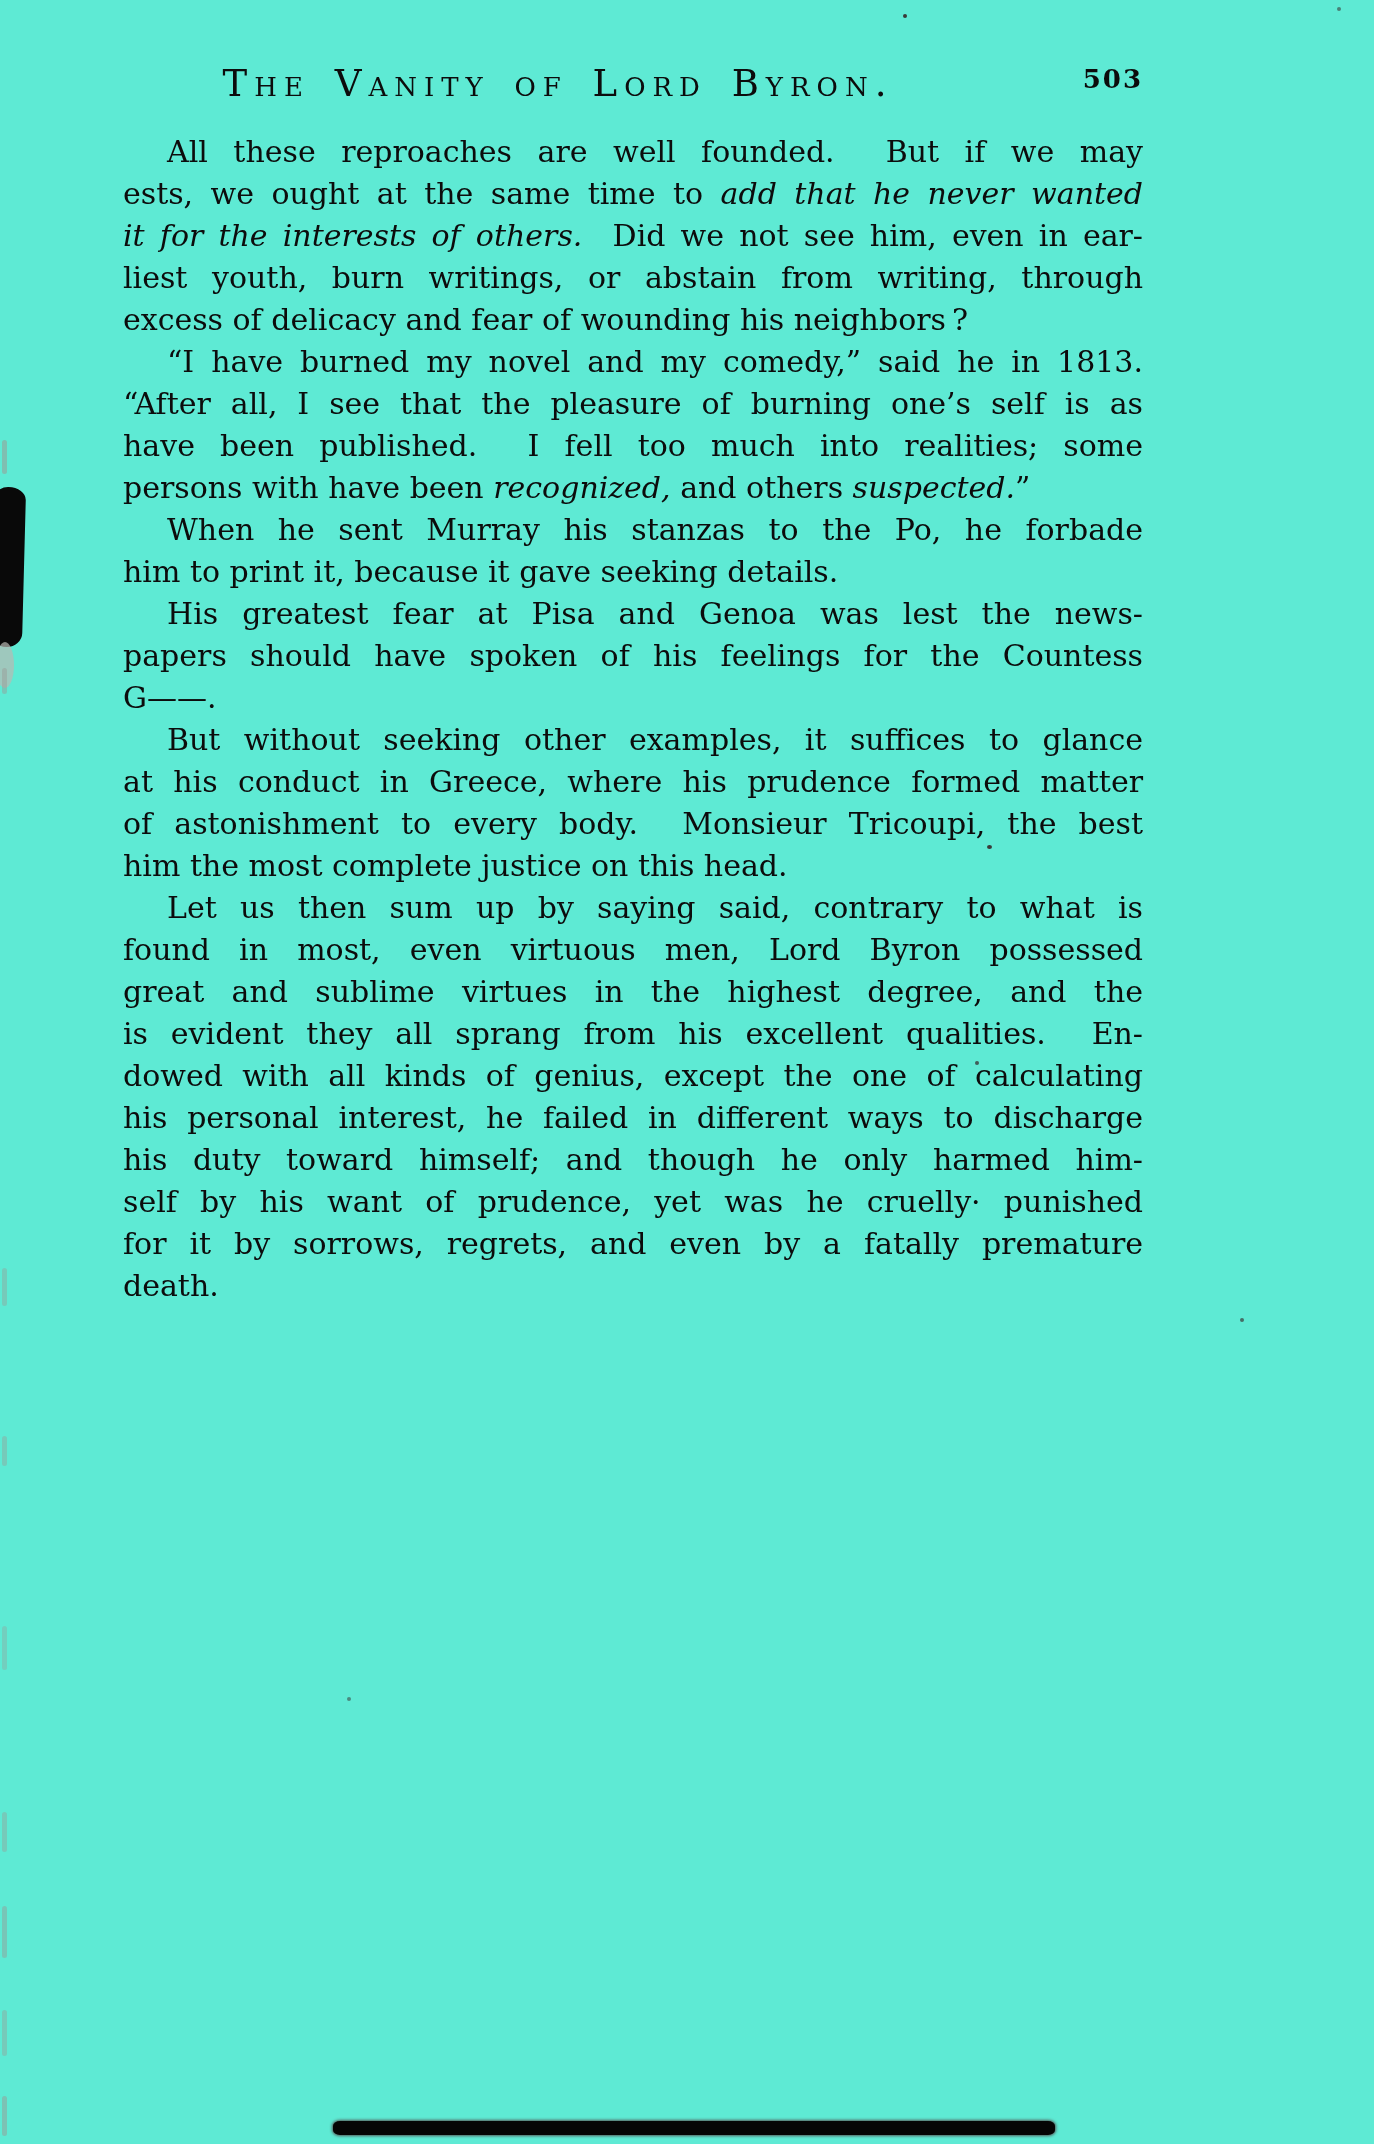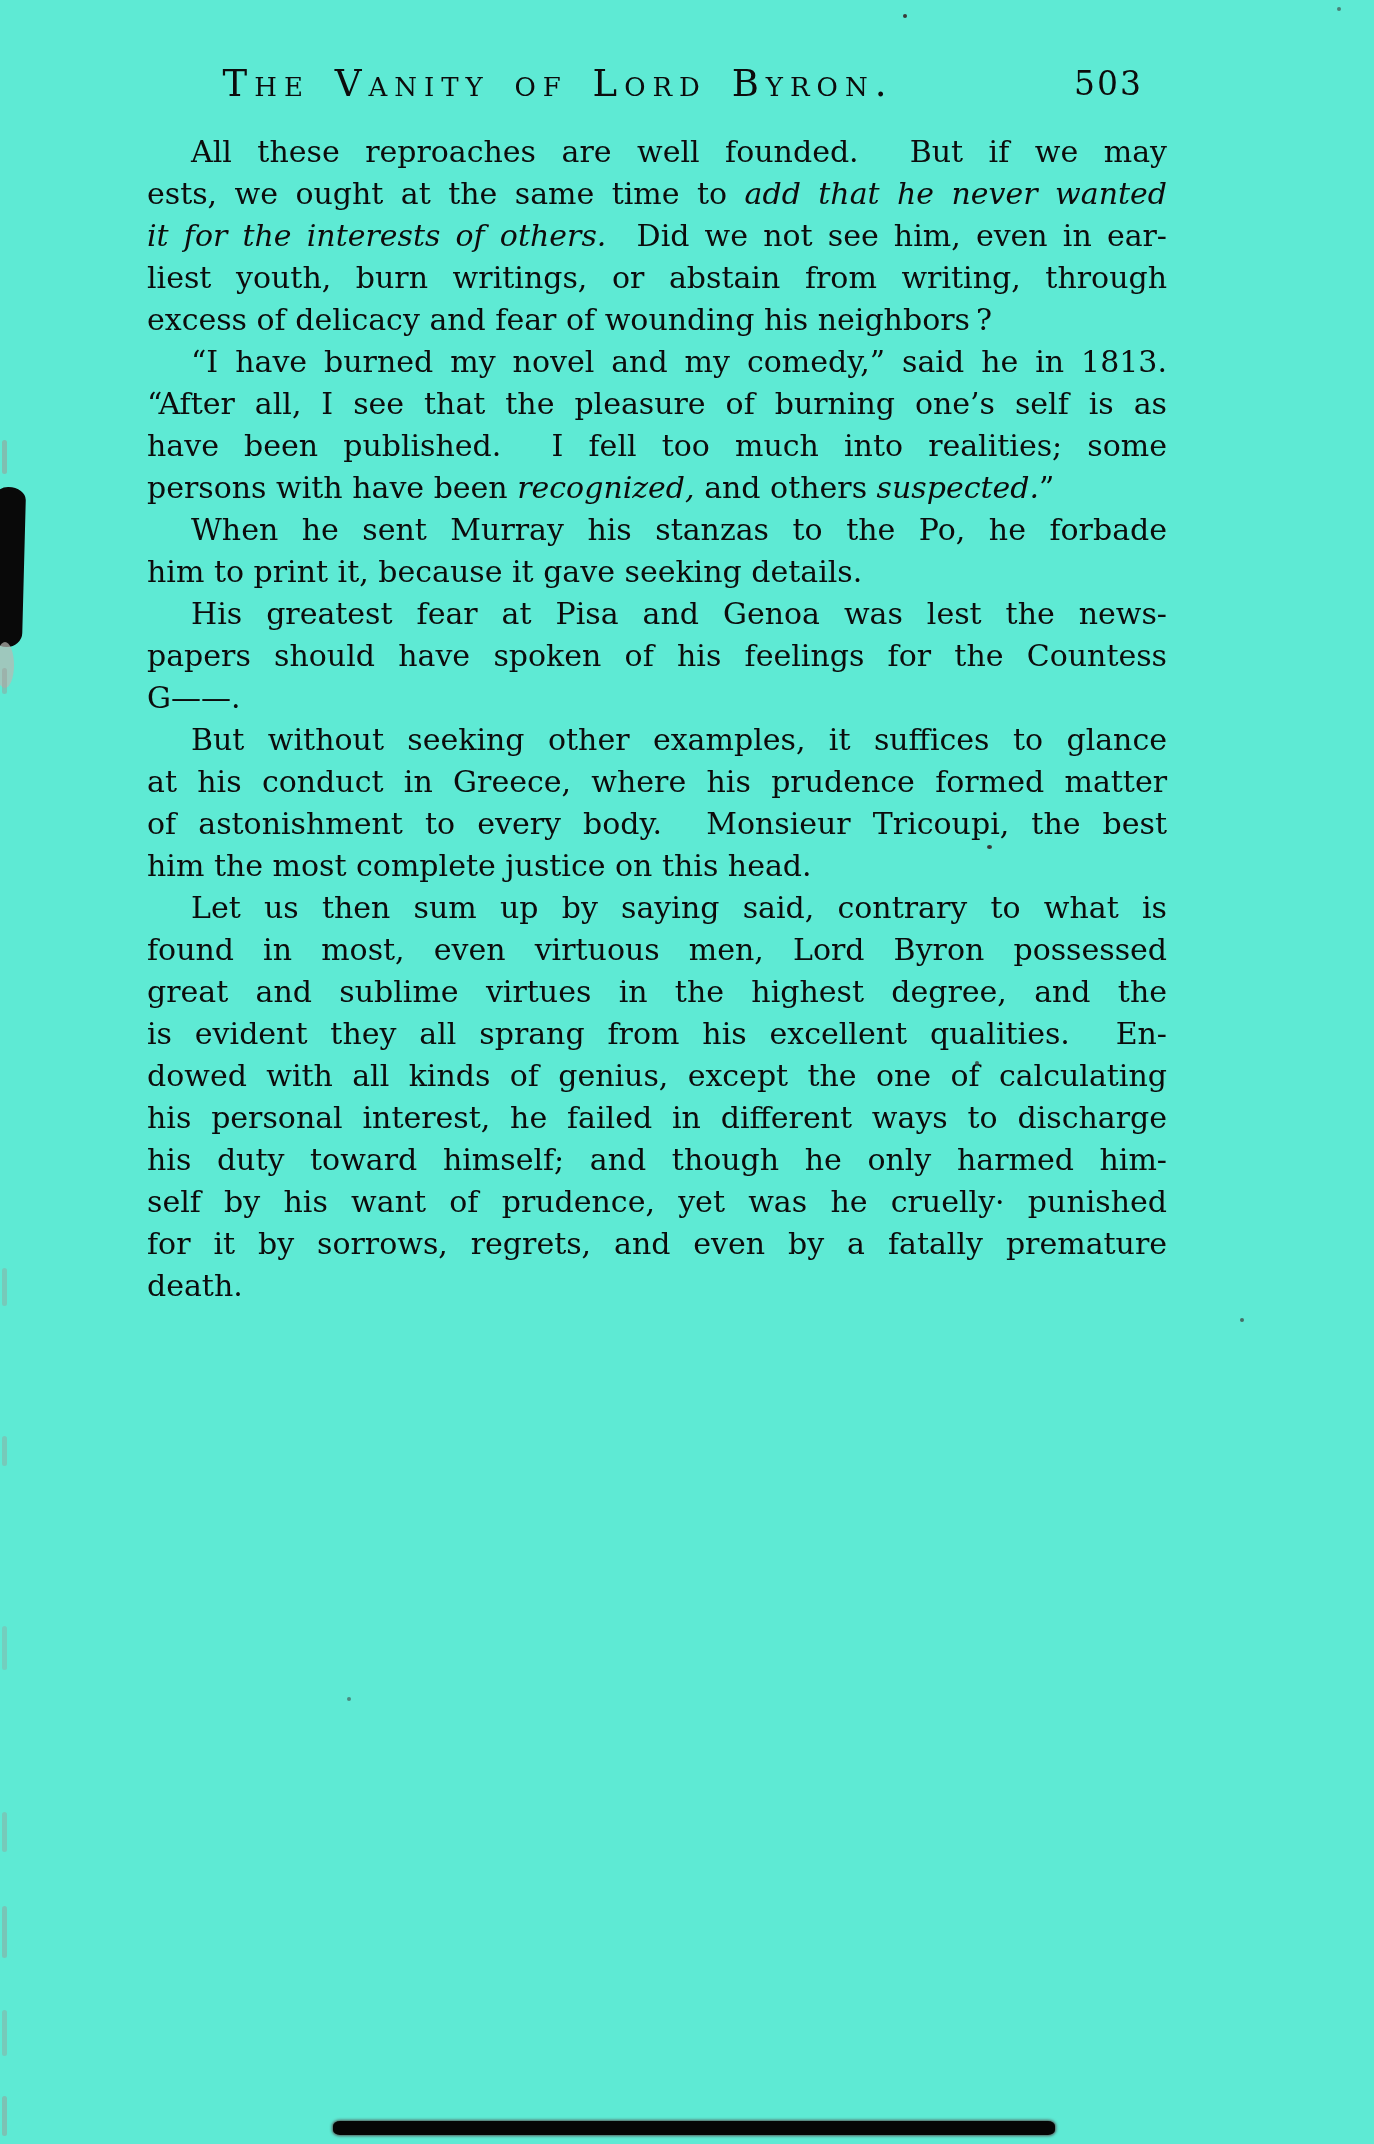--- a/index.html
+++ b/index.html
@@ -31,31 +31,31 @@
     font-variant: small-caps;
     font-size: 37px;
     letter-spacing: 7px;
     word-spacing: 6px;
     white-space: nowrap;
   }
   .running-head .folio {
     position: absolute;
     right: 0;
     top: 2px;
-    font-size: 33px;
+    font-size: 26px;
     letter-spacing: 2px;
+    font-weight: bold;
   }
   .text-block {
     position: absolute;
     top: 131px;
     left: 123px;
     width: 1020px;
     font-size: 30px;
     line-height: 42px;
-    margin-left: 24px;
   }
   .paragraph { margin: 0; }
   .line {
     text-align: justify;
     text-align-last: justify;
     white-space: normal;
   }
   .line.indent { text-indent: 44px; }
   .line.last { text-align-last: left; }
   .it { font-style: italic; }

